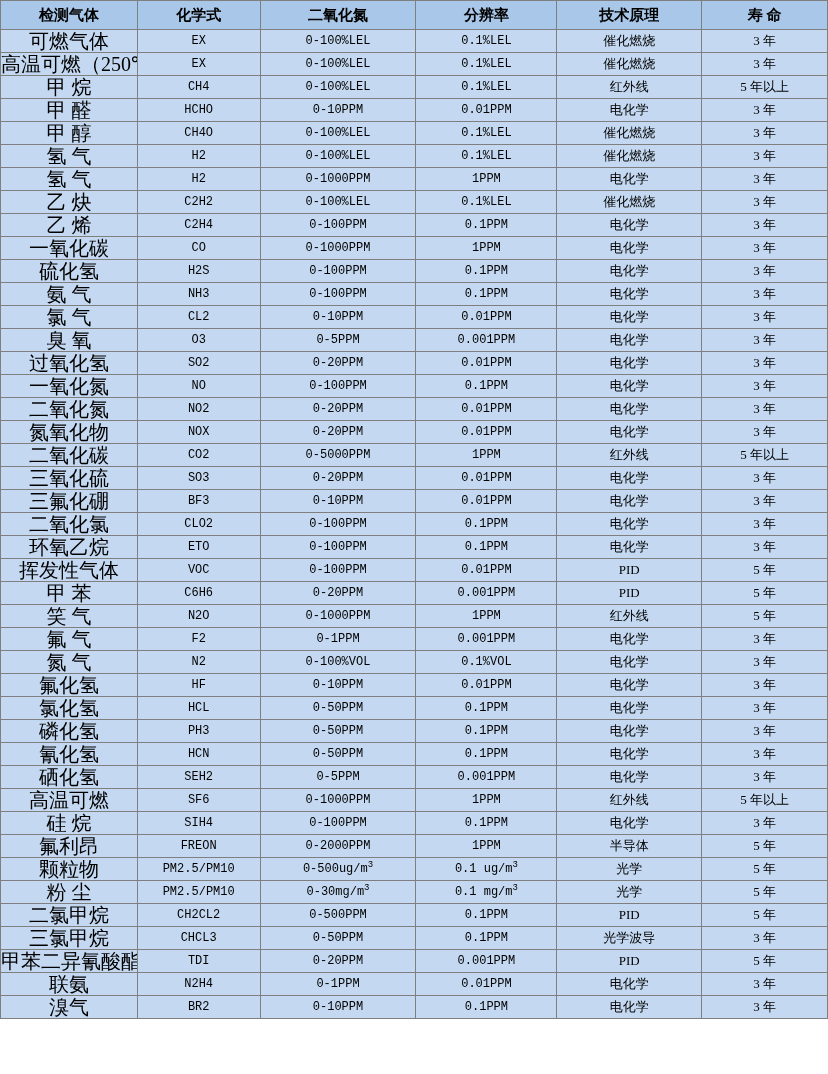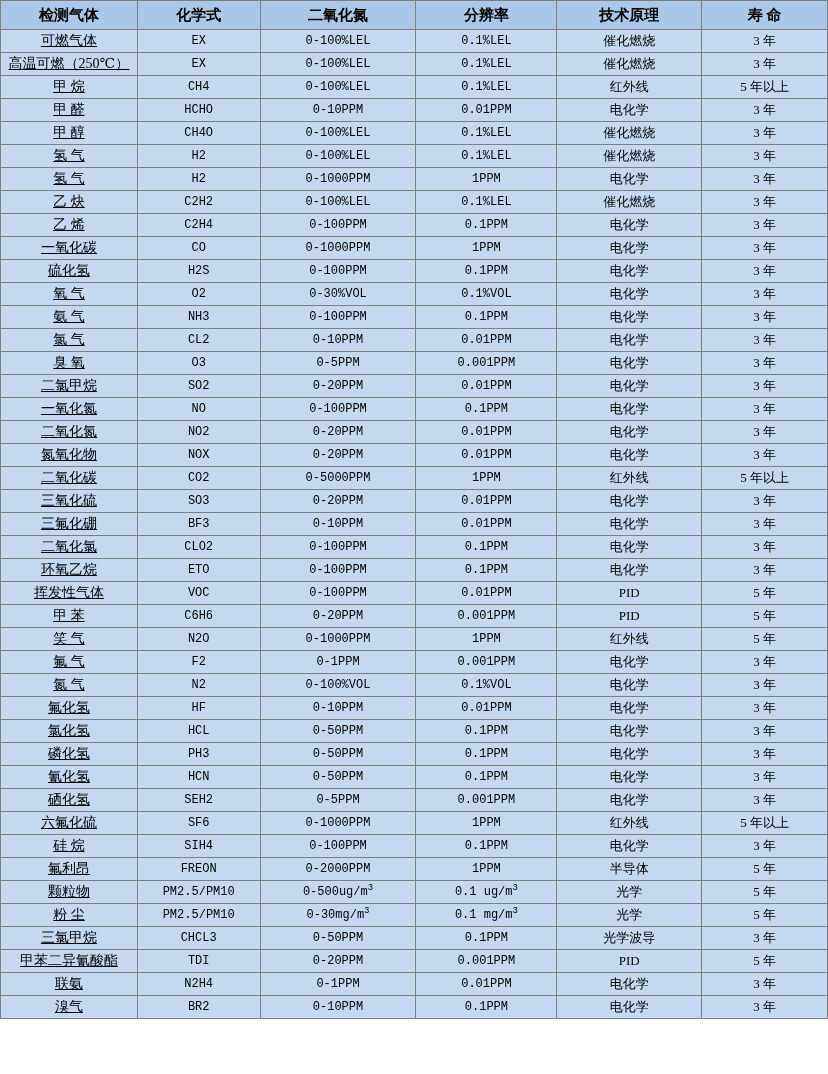--- a/index.html
+++ b/index.html
@@ -32,22 +32,21 @@
     font-weight: bold;
     font-size: 15px;
     height: 28px;
     margin-left: 46px;
   }
   #gas-table tbody td {
     background: #c4d9f1;
     font-size: 13px;
   }
   #gas-table tbody td.col-name {
-    font-size: 14px;
-    text-decoration: underline;
+    font-size: 20px;
   }
   #gas-table tbody td.col-formula,
   #gas-table tbody td.col-range,
   #gas-table tbody td.col-res {
     font-family: "Liberation Mono", "DejaVu Sans Mono", monospace;
     font-size: 12px;
   }
   #gas-table tbody td.col-life,
   #gas-table tbody td.col-principle {
     font-size: 13px;
@@ -165,28 +164,20 @@
       </tr>
       <tr>
         <td class="col-name">硫化氢</td>
         <td class="col-formula">H2S</td>
         <td class="col-range">0-100PPM</td>
         <td class="col-res">0.1PPM</td>
         <td class="col-principle">电化学</td>
         <td class="col-life">3 年</td>
       </tr>
       <tr>
-        <td class="col-name">氧 气</td>
-        <td class="col-formula">O2</td>
-        <td class="col-range">0-30%VOL</td>
-        <td class="col-res">0.1%VOL</td>
-        <td class="col-principle">电化学</td>
-        <td class="col-life">3 年</td>
-      </tr>
-      <tr>
         <td class="col-name">氨 气</td>
         <td class="col-formula">NH3</td>
         <td class="col-range">0-100PPM</td>
         <td class="col-res">0.1PPM</td>
         <td class="col-principle">电化学</td>
         <td class="col-life">3 年</td>
       </tr>
       <tr>
         <td class="col-name">氯 气</td>
         <td class="col-formula">CL2</td>
@@ -197,21 +188,21 @@
       </tr>
       <tr>
         <td class="col-name">臭 氧</td>
         <td class="col-formula">O3</td>
         <td class="col-range">0-5PPM</td>
         <td class="col-res">0.001PPM</td>
         <td class="col-principle">电化学</td>
         <td class="col-life">3 年</td>
       </tr>
       <tr>
-        <td class="col-name">二氯甲烷</td>
+        <td class="col-name">过氧化氢</td>
         <td class="col-formula">SO2</td>
         <td class="col-range">0-20PPM</td>
         <td class="col-res">0.01PPM</td>
         <td class="col-principle">电化学</td>
         <td class="col-life">3 年</td>
       </tr>
       <tr>
         <td class="col-name">一氧化氮</td>
         <td class="col-formula">NO</td>
         <td class="col-range">0-100PPM</td>
@@ -349,21 +340,21 @@
       </tr>
       <tr>
         <td class="col-name">硒化氢</td>
         <td class="col-formula">SEH2</td>
         <td class="col-range">0-5PPM</td>
         <td class="col-res">0.001PPM</td>
         <td class="col-principle">电化学</td>
         <td class="col-life">3 年</td>
       </tr>
       <tr>
-        <td class="col-name">六氟化硫</td>
+        <td class="col-name">高温可燃</td>
         <td class="col-formula">SF6</td>
         <td class="col-range">0-1000PPM</td>
         <td class="col-res">1PPM</td>
         <td class="col-principle">红外线</td>
         <td class="col-life">5 年以上</td>
       </tr>
       <tr>
         <td class="col-name">硅 烷</td>
         <td class="col-formula">SIH4</td>
         <td class="col-range">0-100PPM</td>
@@ -389,20 +380,28 @@
       </tr>
       <tr>
         <td class="col-name">粉 尘</td>
         <td class="col-formula">PM2.5/PM10</td>
         <td class="col-range">0-30mg/m<sup>3</sup></td>
         <td class="col-res">0.1 mg/m<sup>3</sup></td>
         <td class="col-principle">光学</td>
         <td class="col-life">5 年</td>
       </tr>
       <tr>
+        <td class="col-name">二氯甲烷</td>
+        <td class="col-formula">CH2CL2</td>
+        <td class="col-range">0-500PPM</td>
+        <td class="col-res">0.1PPM</td>
+        <td class="col-principle">PID</td>
+        <td class="col-life">5 年</td>
+      </tr>
+      <tr>
         <td class="col-name">三氯甲烷</td>
         <td class="col-formula">CHCL3</td>
         <td class="col-range">0-50PPM</td>
         <td class="col-res">0.1PPM</td>
         <td class="col-principle">光学波导</td>
         <td class="col-life">3 年</td>
       </tr>
       <tr>
         <td class="col-name">甲苯二异氰酸酯</td>
         <td class="col-formula">TDI</td>

